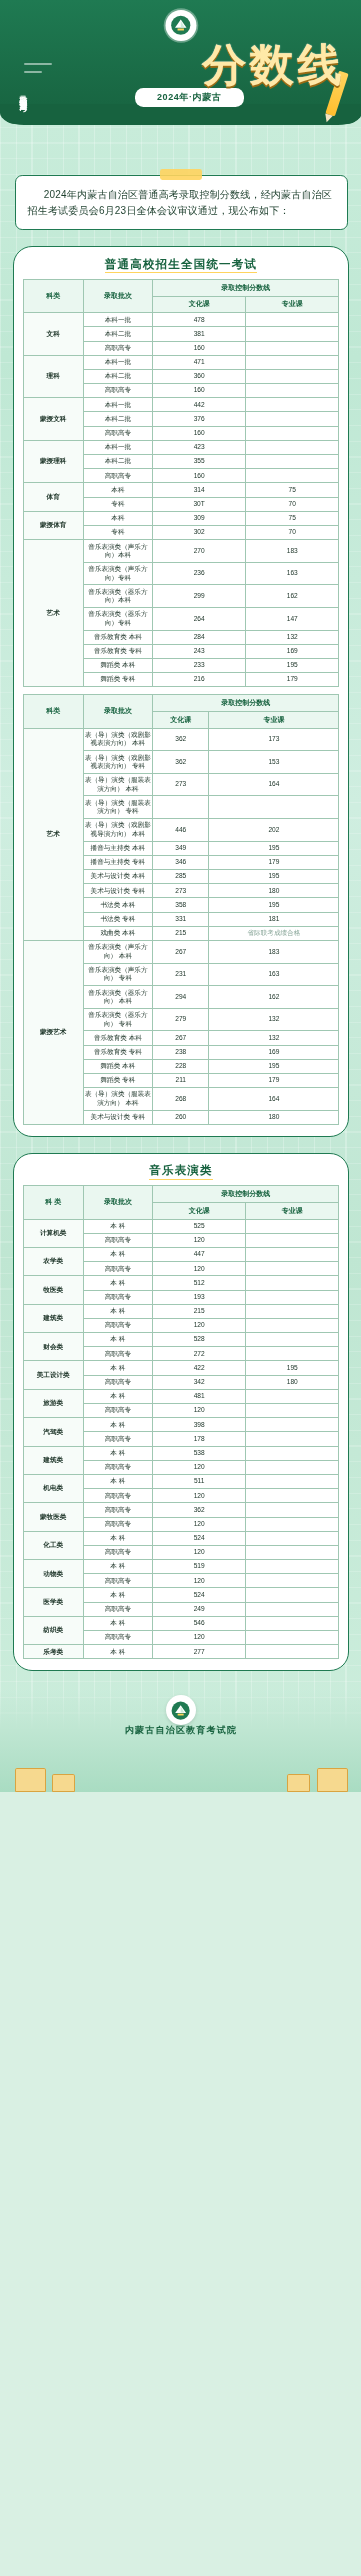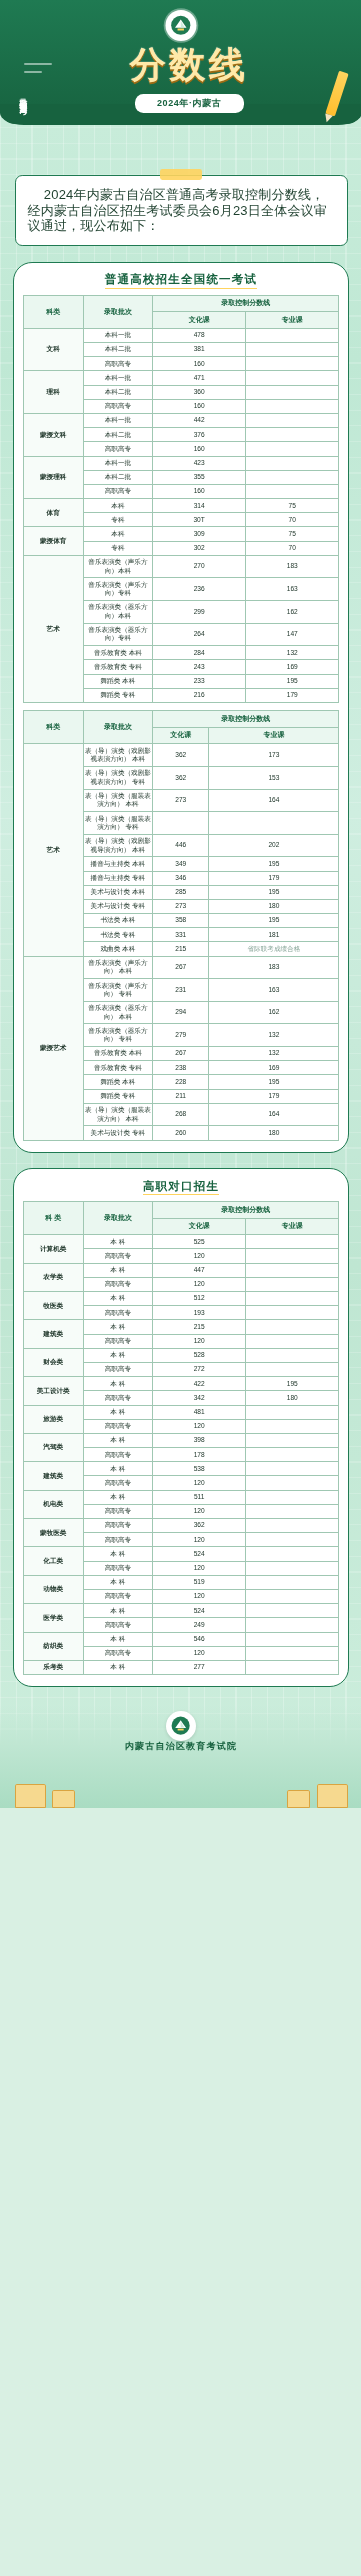--- a/index.html
+++ b/index.html
@@ -61,29 +61,30 @@
     writing-mode: vertical-rl;
     text-orientation: upright;
     letter-spacing: 1.2px;
     height: 45px;
     display: flex; flex-direction: row-reverse;
     font-weight: bold;
   }
   .hdr-main { flex: 1; text-align: center; }
   .hdr-title {
     font-family: "Liberation Serif", serif;
-    font-size: 36px;
+    font-size: 44px;
     font-weight: bold;
     color: #ffe9a8;
     letter-spacing: 3.6px;
     text-shadow: 0 1.8px 0 #9c6b14, 0 0 1.2px #ffffff;
     line-height: 41px;
+    text-align: right;
   }
   .hdr-sub {
-    margin: 8px auto 0;
+    margin: 2px auto 0;
     width: 109px;
     background: #ffffff;
     color: #17623f;
     font-size: 9px;
     font-weight: bold;
     letter-spacing: 0.6px;
     border-radius: 8.4px;
     padding: 3px 0;
   }
   .pencil-deco {
@@ -103,21 +104,21 @@
   }
   .chalk-line { position:absolute; background: rgba(255,255,255,0.5); height:1.8px; border-radius:1.2px;}
   
   .notice-wrap { padding: 0 14.5px; margin-top: -6px; }
   .notice {
     position: relative;
     background: #ffffff;
     border: 1.2px solid #1f7a52;
     border-radius: 7.2px;
     padding: 11px 12px;
-    font-size: 13px;
+    font-size: 10px;
     line-height: 15.7px;
     color: #1d3f2d;
     text-indent: 16.3px;
     letter-spacing: 0.2px;
   }
   .notice .tape {
     position: absolute; top: -7.2px; left: 50%; transform: translateX(-50%);
     width: 42px; height: 11px; background: #ffd45e; border-radius: 2.4px; opacity: .9;
   }
   
@@ -499,21 +500,21 @@
               <td>180</td>
             </tr>
           </tbody>
       </table>
     </div>
   </div>
 
   <div class="section">
     <div class="sec-card">
       <div class="sec-title">
-        <span>高职对口招生</span>
+        <span>音乐表演类</span>
       </div>
       <table>
         <thead>
           <tr>
             <th rowspan="2">科 类</th>
             <th rowspan="2">录取批次</th>
             <th colspan="2">录取控制分数线</th>
           </tr>
           <tr>
             <th>文化课</th>

